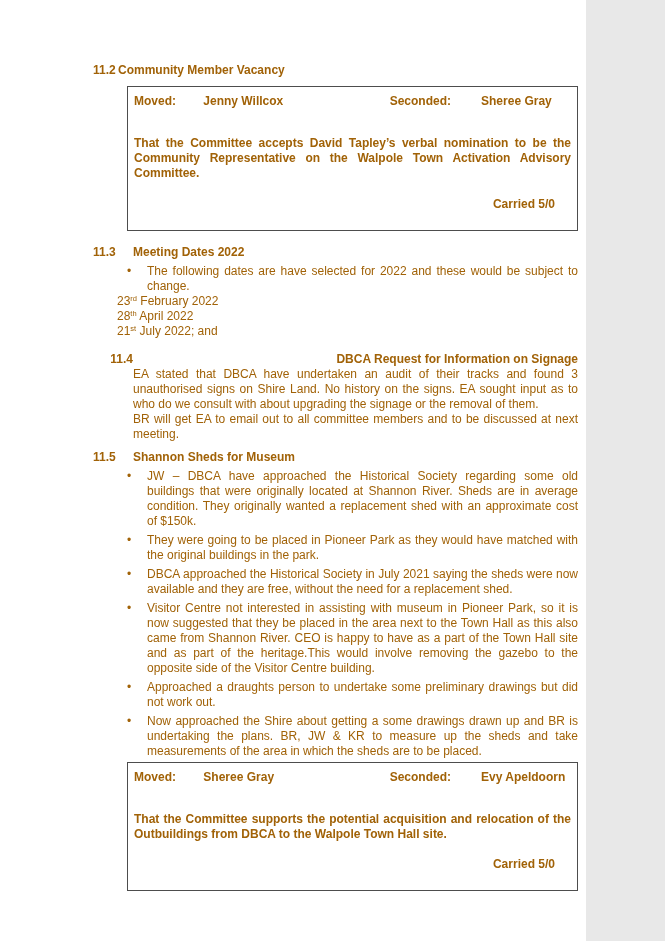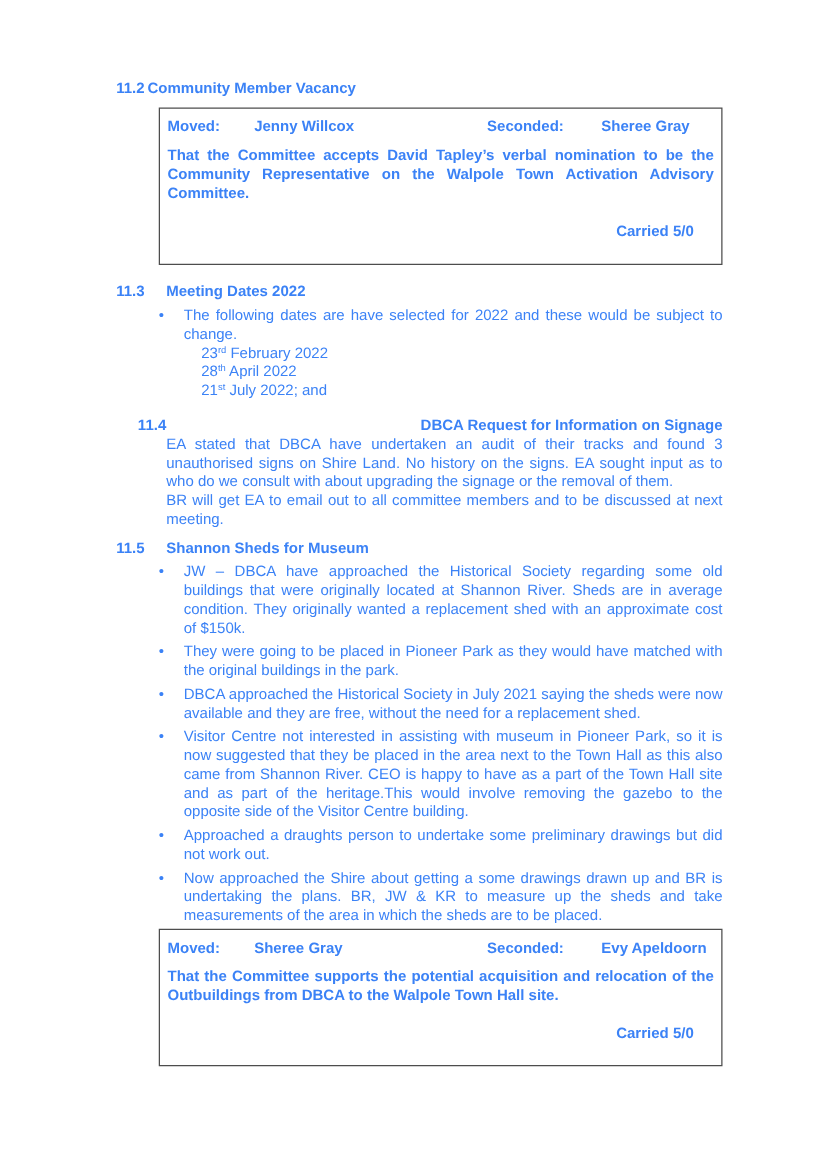--- a/index.html
+++ b/index.html
@@ -1,24 +1,24 @@
 <!DOCTYPE html>
 <html><head>
 <meta charset="utf-8">
 <style>
   html, body { margin: 0; padding: 0; background: #e8e8e8; }
   .page {
     position: relative;
-    width: 665px;
+    width: 586px;
     height: 941px;
     background: #ffffff;
     font-family: "Liberation Sans", sans-serif;
     font-size: 12px;
     line-height: 15px;
-    color: #3b82f6;
+    color: #a16207;
     overflow: hidden;
   }
   .content {
     position: absolute;
     left: 93px;
     top: 63px;
     width: 485px;
   }
   .sec-head { display: flex; font-weight: 700; }
   .sec-num  { flex: 0 0 40px; width: 40px; }
@@ -30,33 +30,33 @@
     margin-left: 34px;
     width: 451px;
     border: 1.5px solid #4d4d4d;
     padding: 7px 6px 2px 6px;
     font-weight: 700;
   }
   .mv-row span { display: inline-block; vertical-align: top; }
   .mv-label   { width: 66px; }
   .mv-name    { width: 136px; }
   .mv-sec-label { width: 88px; margin-left: 47px; }
-  .motion-text { margin: 8px 0 0 0; text-align: justify; }
+  .motion-text { margin: 27px 0 0 0; text-align: justify; }
   .carried { text-align: right; margin: 16px; }
   .carried.spaced { margin-top: 15px; }
 
   .sec-body { margin: 0 0 0 40px; width: 445px; text-align: justify; }
   .sec-body p { margin: 0; }
 
   .bullet-list { margin-left: 34px; }
   .bullet-item { display: flex; margin-top: 4px; }
   .bullet-marker { flex: 0 0 20px; }
   .bullet-text { flex: 1; text-align: justify; }
 
-  .dates { margin-left: 68px; }
+  .dates { margin-left: 24px; }
   .date-line sup {
     font-size: 7.5px;
     line-height: 0;
     vertical-align: 4px;
   }
 
   .mt-box1 { margin-top: 8px; }
   .mt-h13  { margin-top: 14px; }
   .mt-h14  { margin-top: 13px; text-align: right; }
   .mt-h15  { margin-top: 8px; }

